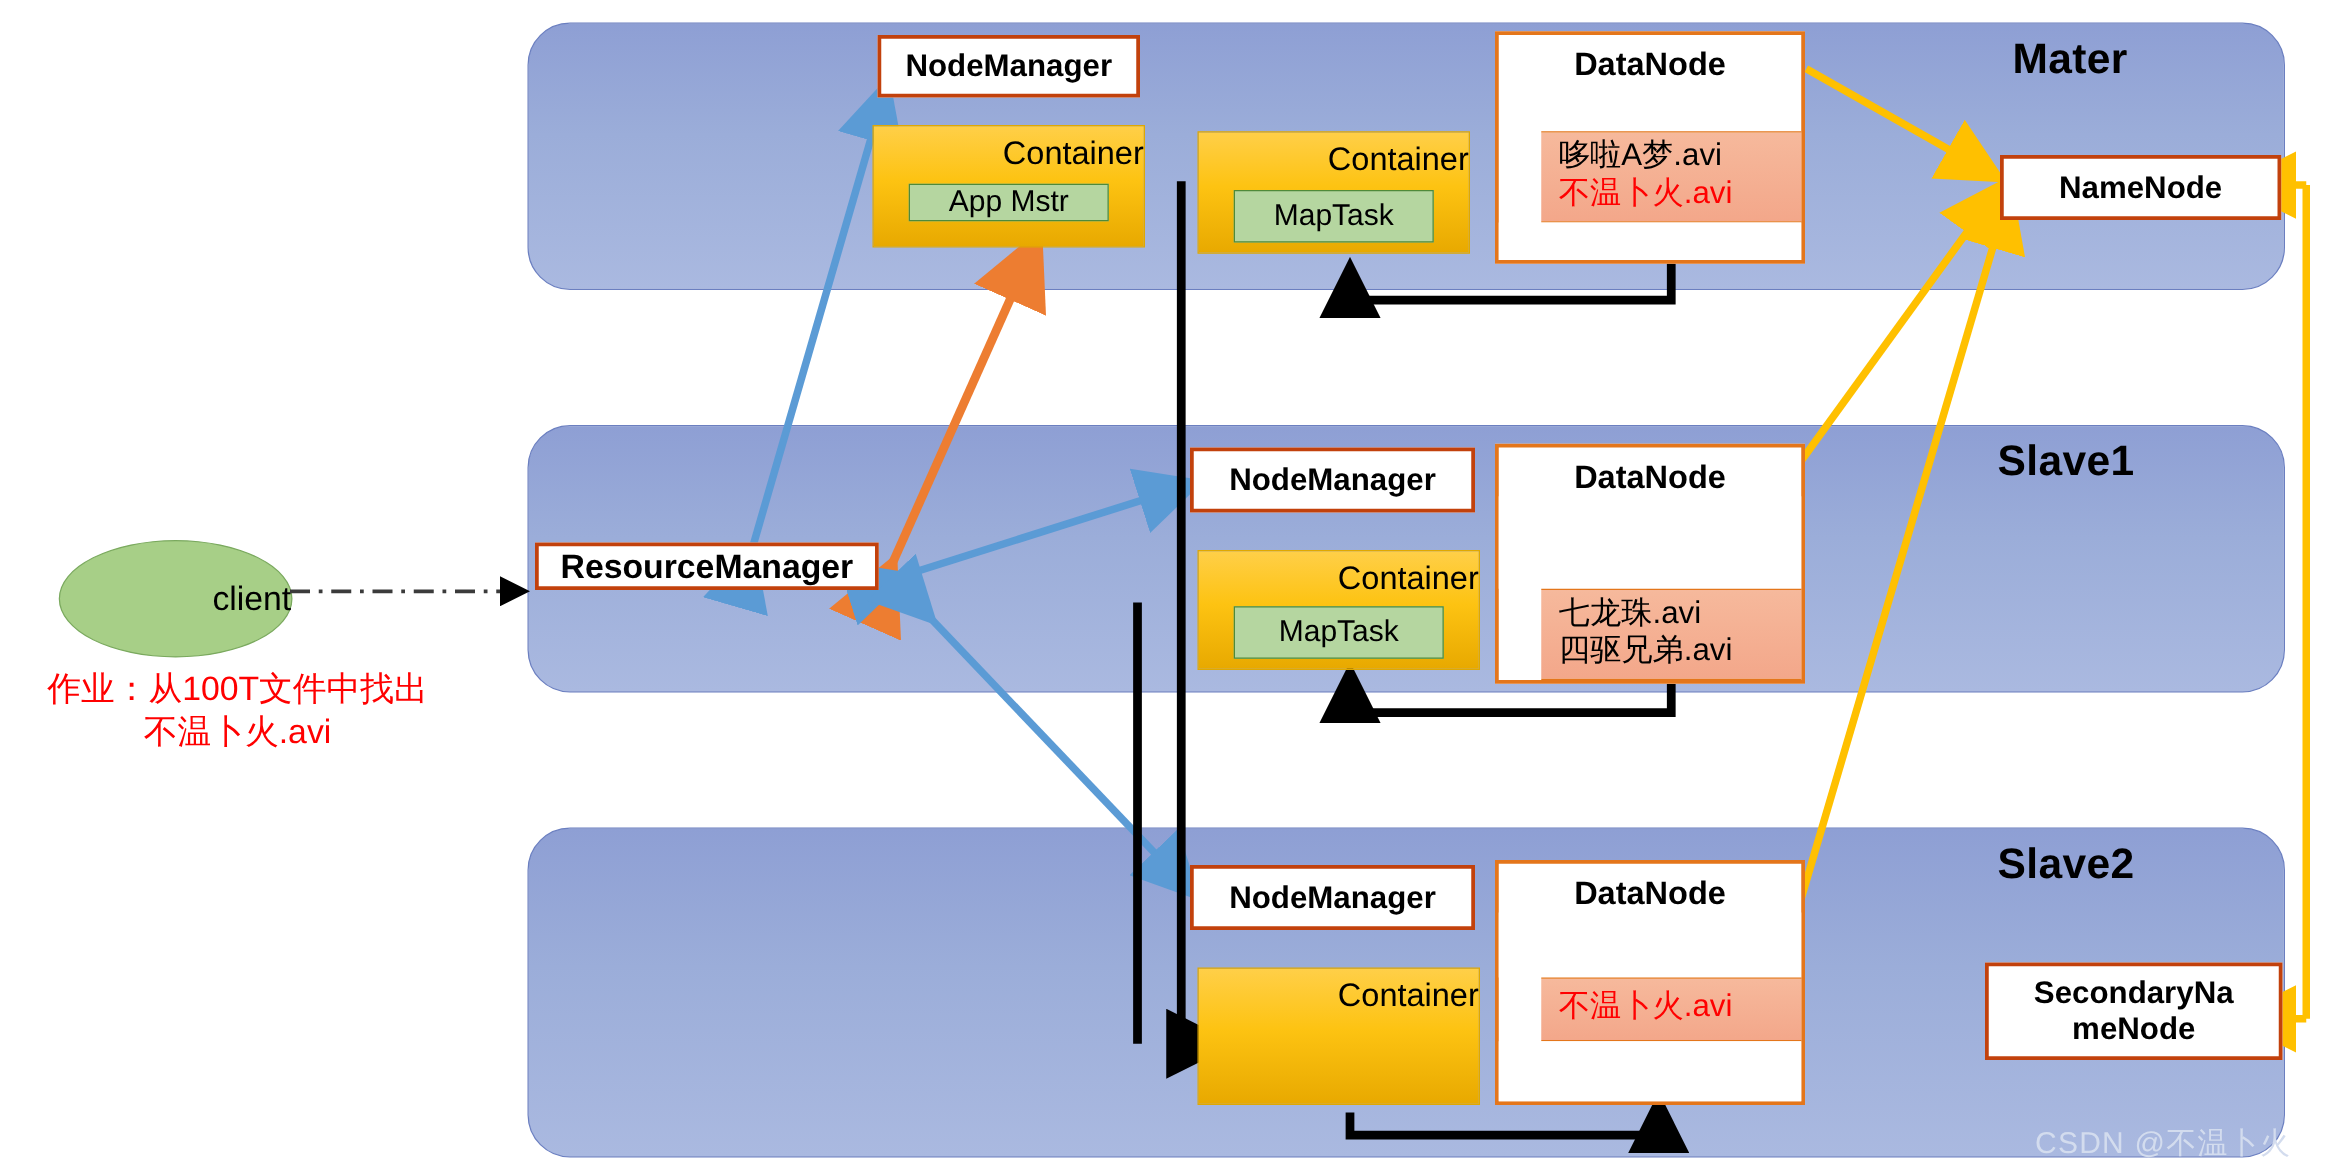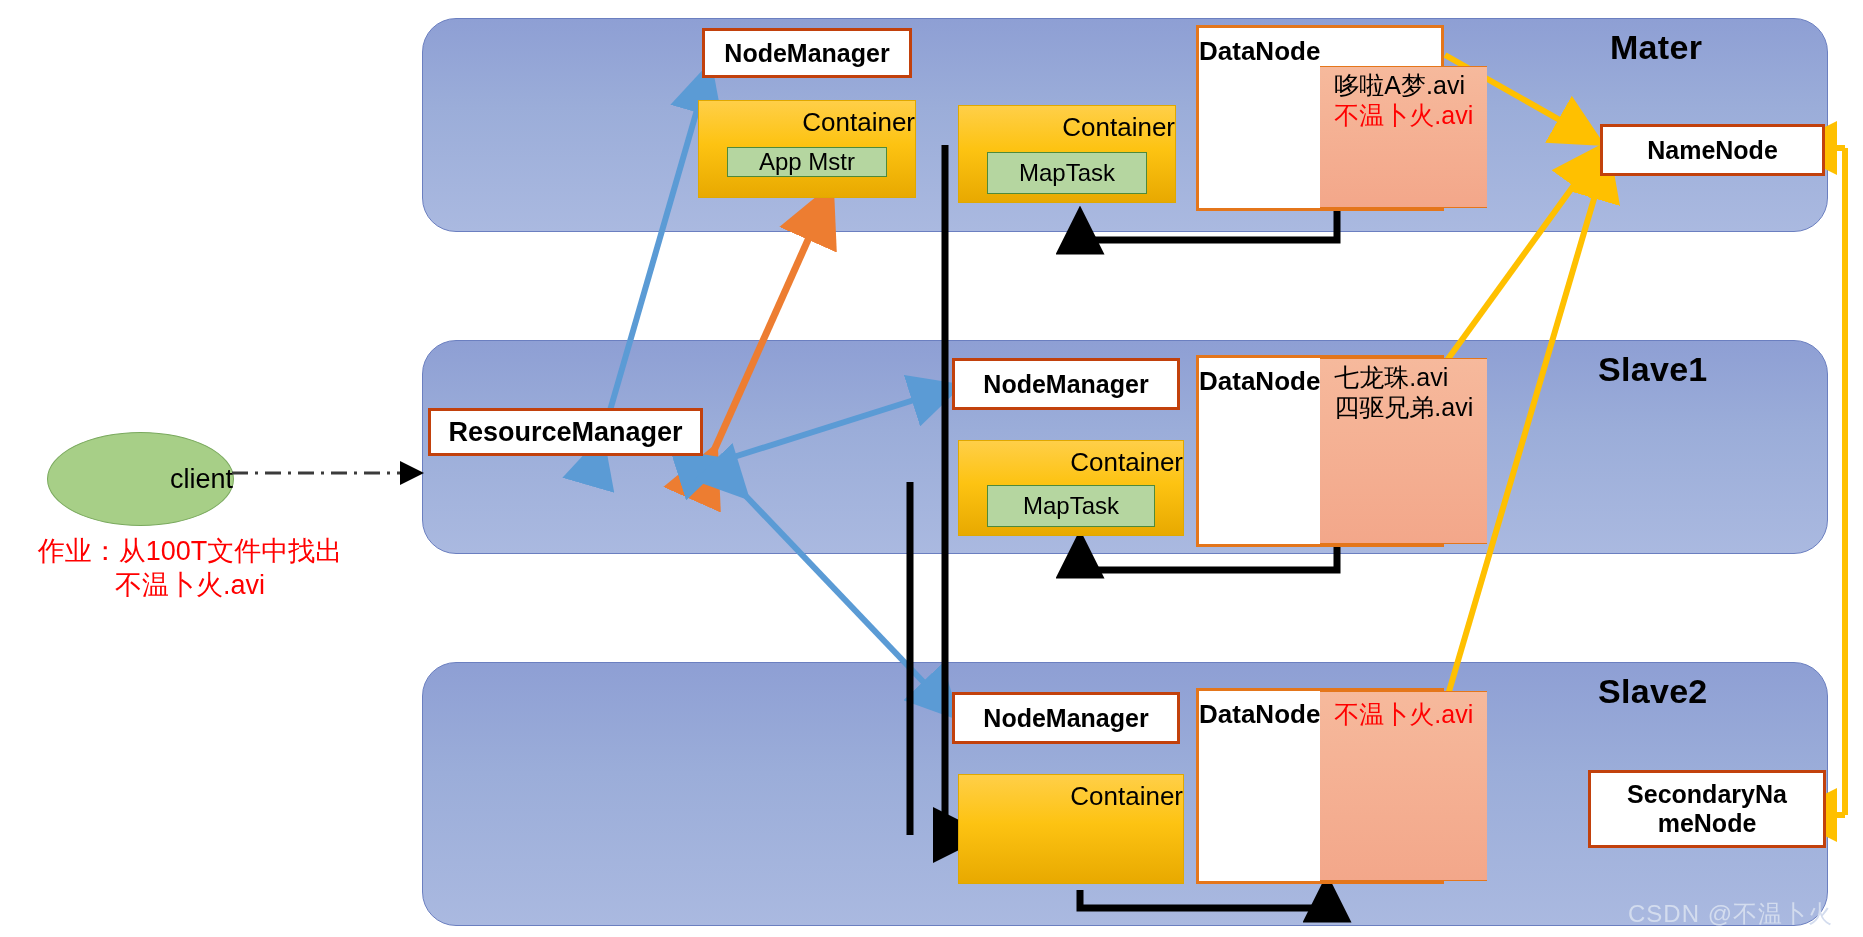--- a/index.html
+++ b/index.html
@@ -26,26 +26,26 @@
         border:1px solid #e0a800;}
   .container-title{position:absolute;left:0;right:0;top:6px;text-align:right;
         font-size:26px;color:#000;padding-left:28px;}
   .task-box{position:absolute;left:28px;right:28px;
         background:#b5d6a0;border:1px solid #4f8a3a;
         display:flex;align-items:center;justify-content:center;
         font-size:24px;color:#000;box-sizing:border-box;}
 
   
   .datanode{position:absolute;box-sizing:border-box;background:#ffffff;
-        border:3px solid #e4761b;display:flex;flex-direction:row;}
+        border:3px solid #e4761b;display:flex;flex-direction:column;}
   .dn-title{font-weight:bold;font-size:26px;color:#000;text-align:center;
         padding-top:8px;}
   .dn-band{background:linear-gradient(180deg,#f6b99c 0%,#f3a78a 100%);
         border-top:1px solid #e4761b;border-bottom:1px solid #e4761b;
-        padding:4px 14px 8px 14px;box-sizing:border-box;}
+        padding:4px 14px 8px 14px;box-sizing:border-box;margin-left:34px;}
   .dn-file{font-size:25px;line-height:1.18;color:#000;white-space:nowrap;}
   .dn-file.red{color:#ff0000;}
   .dn-spacer{flex:1;background:#fff;}
 
   
   .client{position:absolute;border-radius:50%;
         background:#a7cf87;border:1px solid #7aa95e;
         display:flex;align-items:center;justify-content:flex-end;
         font-size:27px;color:#000;}
 
@@ -176,21 +176,21 @@
       <div class="dn-file">哆啦A梦.avi</div>
       <div class="dn-file red">不温卜火.avi</div>
     </div>
     <div class="dn-spacer"></div>
   </div>
 
   <div class="wbox" style="left:1600px;top:124px;width:225px;height:52px;font-size:25px;">
     <span>NameNode</span>
   </div>
 
-  <div class="wbox" style="left:428px;top:408px;width:275px;height:48px;font-size:27px;">
+  <div class="wbox" style="left:428px;top:434px;width:275px;height:38px;font-size:27px;">
     <span>ResourceManager</span>
   </div>
 
   <div class="wbox" style="left:952px;top:358px;width:228px;height:52px;font-size:25px;">
     <span>NodeManager</span>
   </div>
 
   <div class="container-box" style="left:958px;top:440px;width:226px;height:96px;">
     <div class="container-title">Container</div>
     <div class="task-box" style="top:44px;height:42px;">

